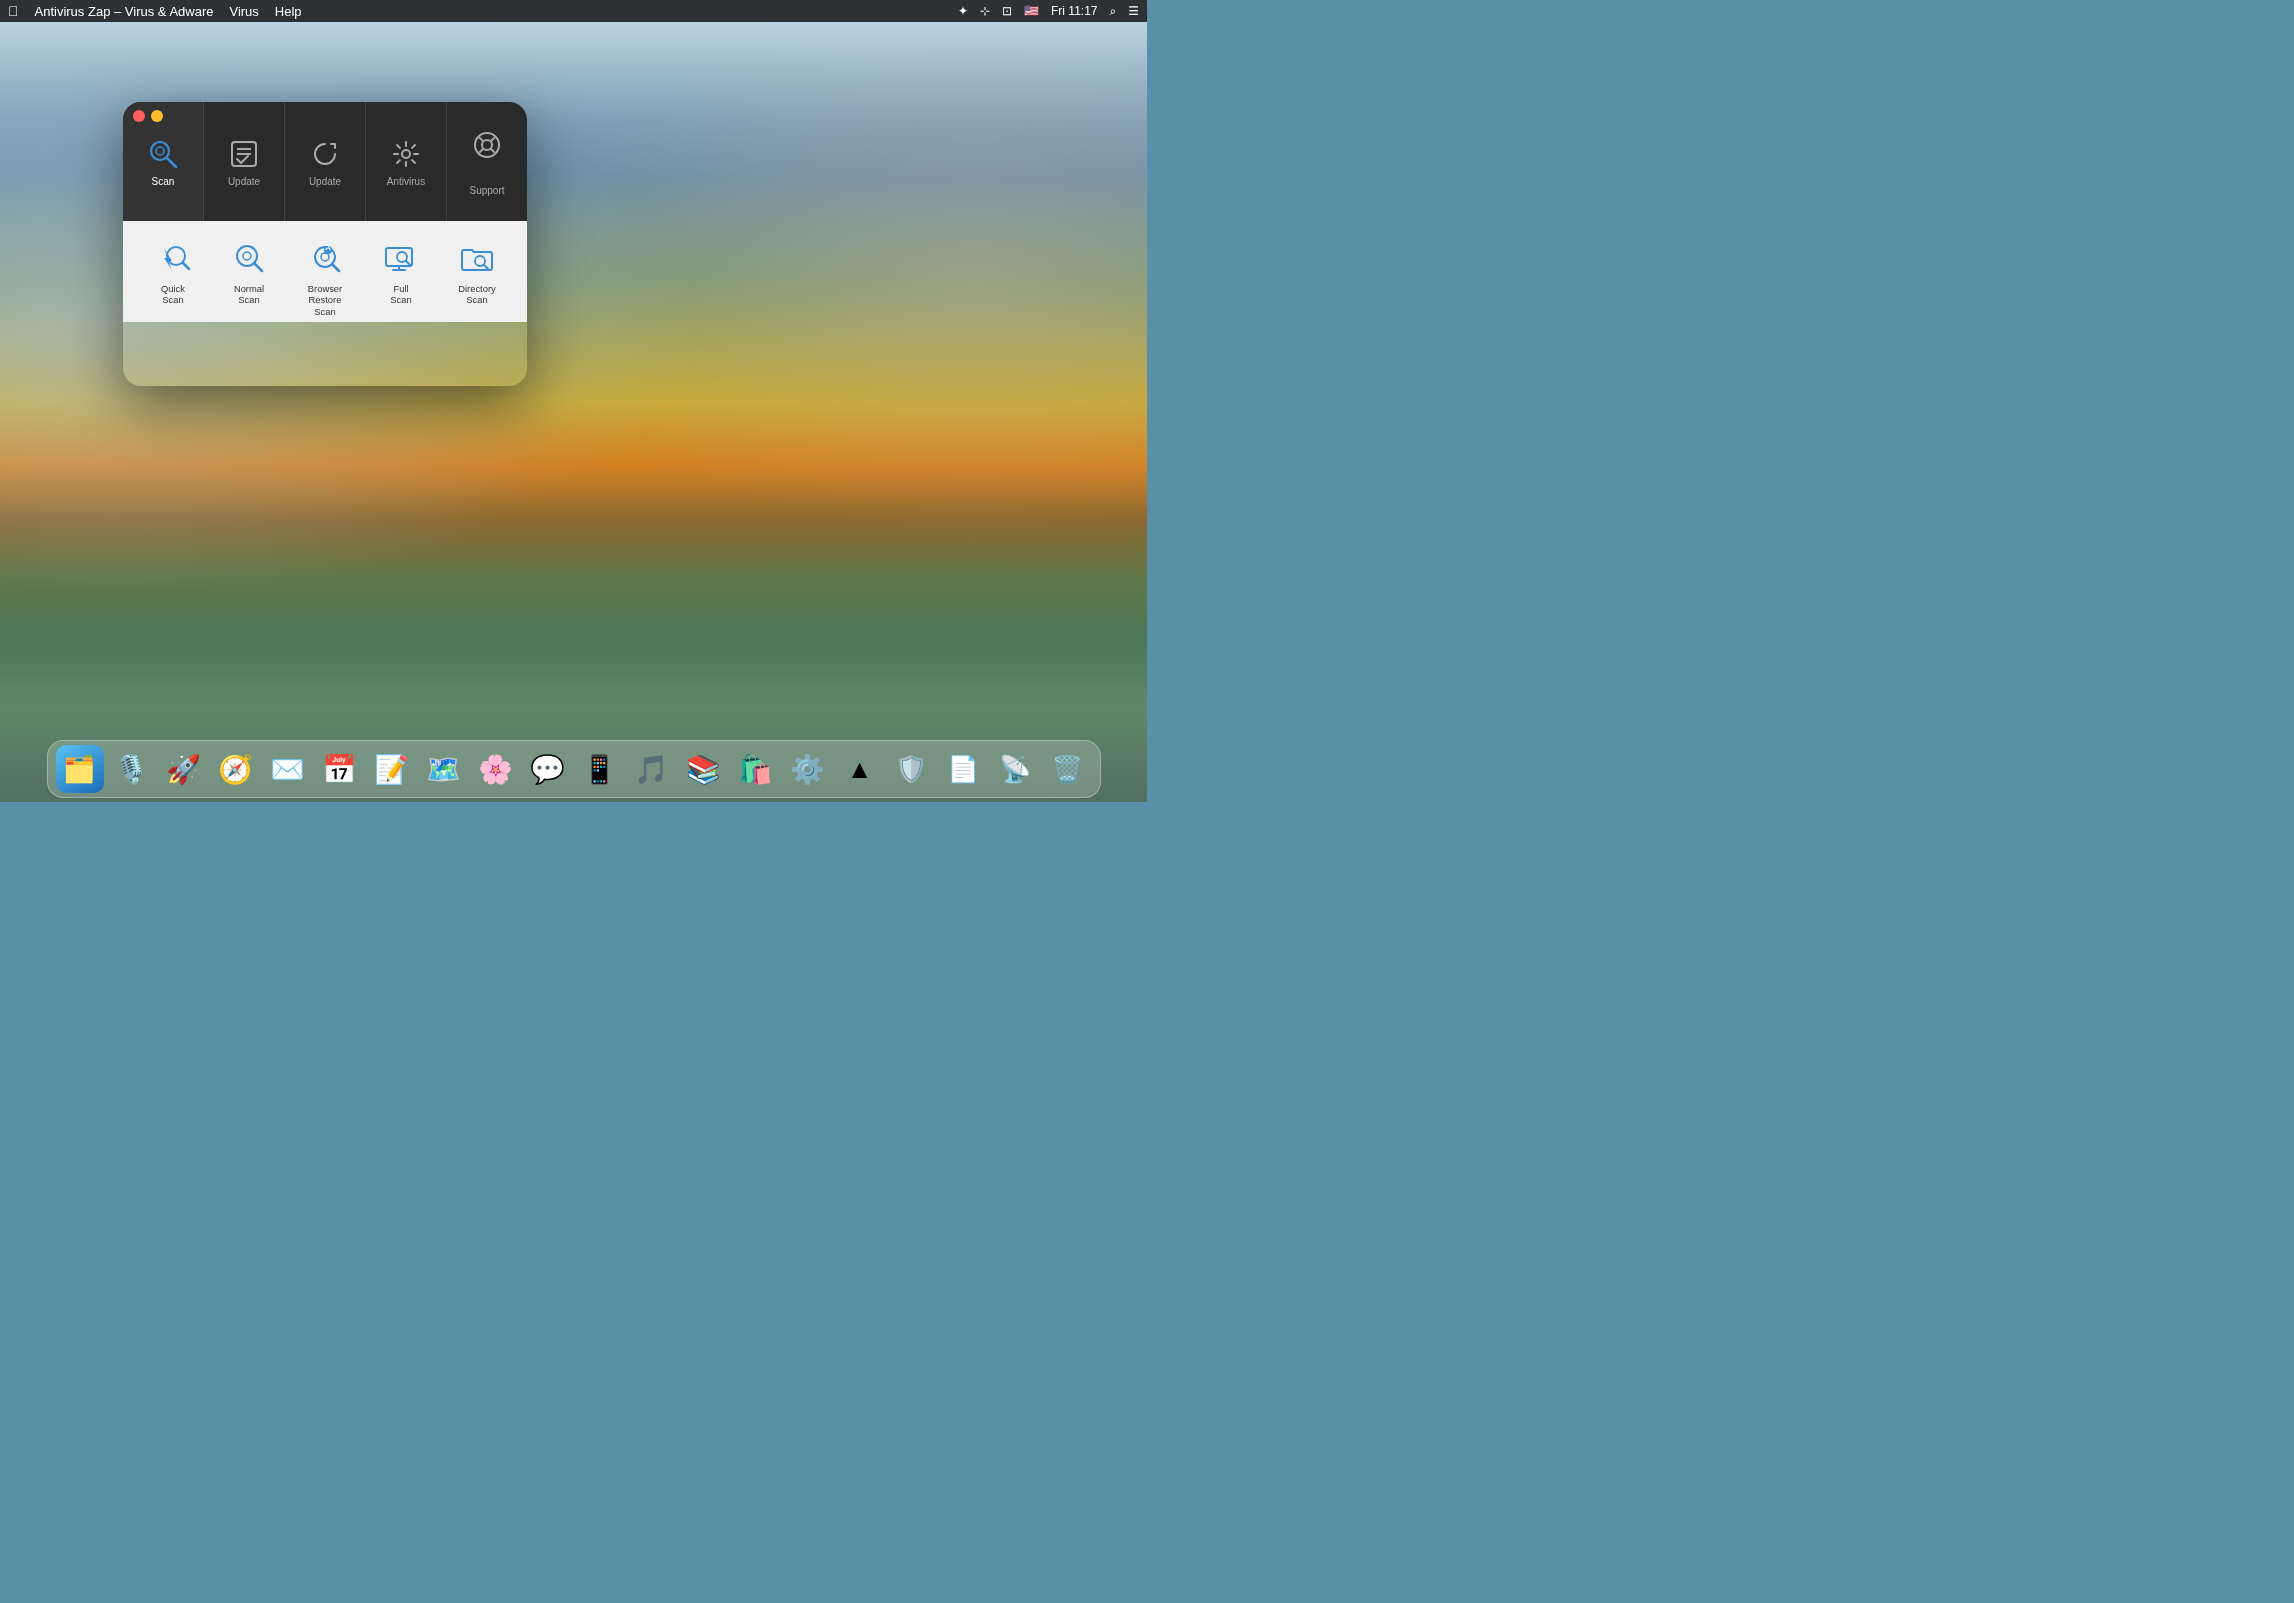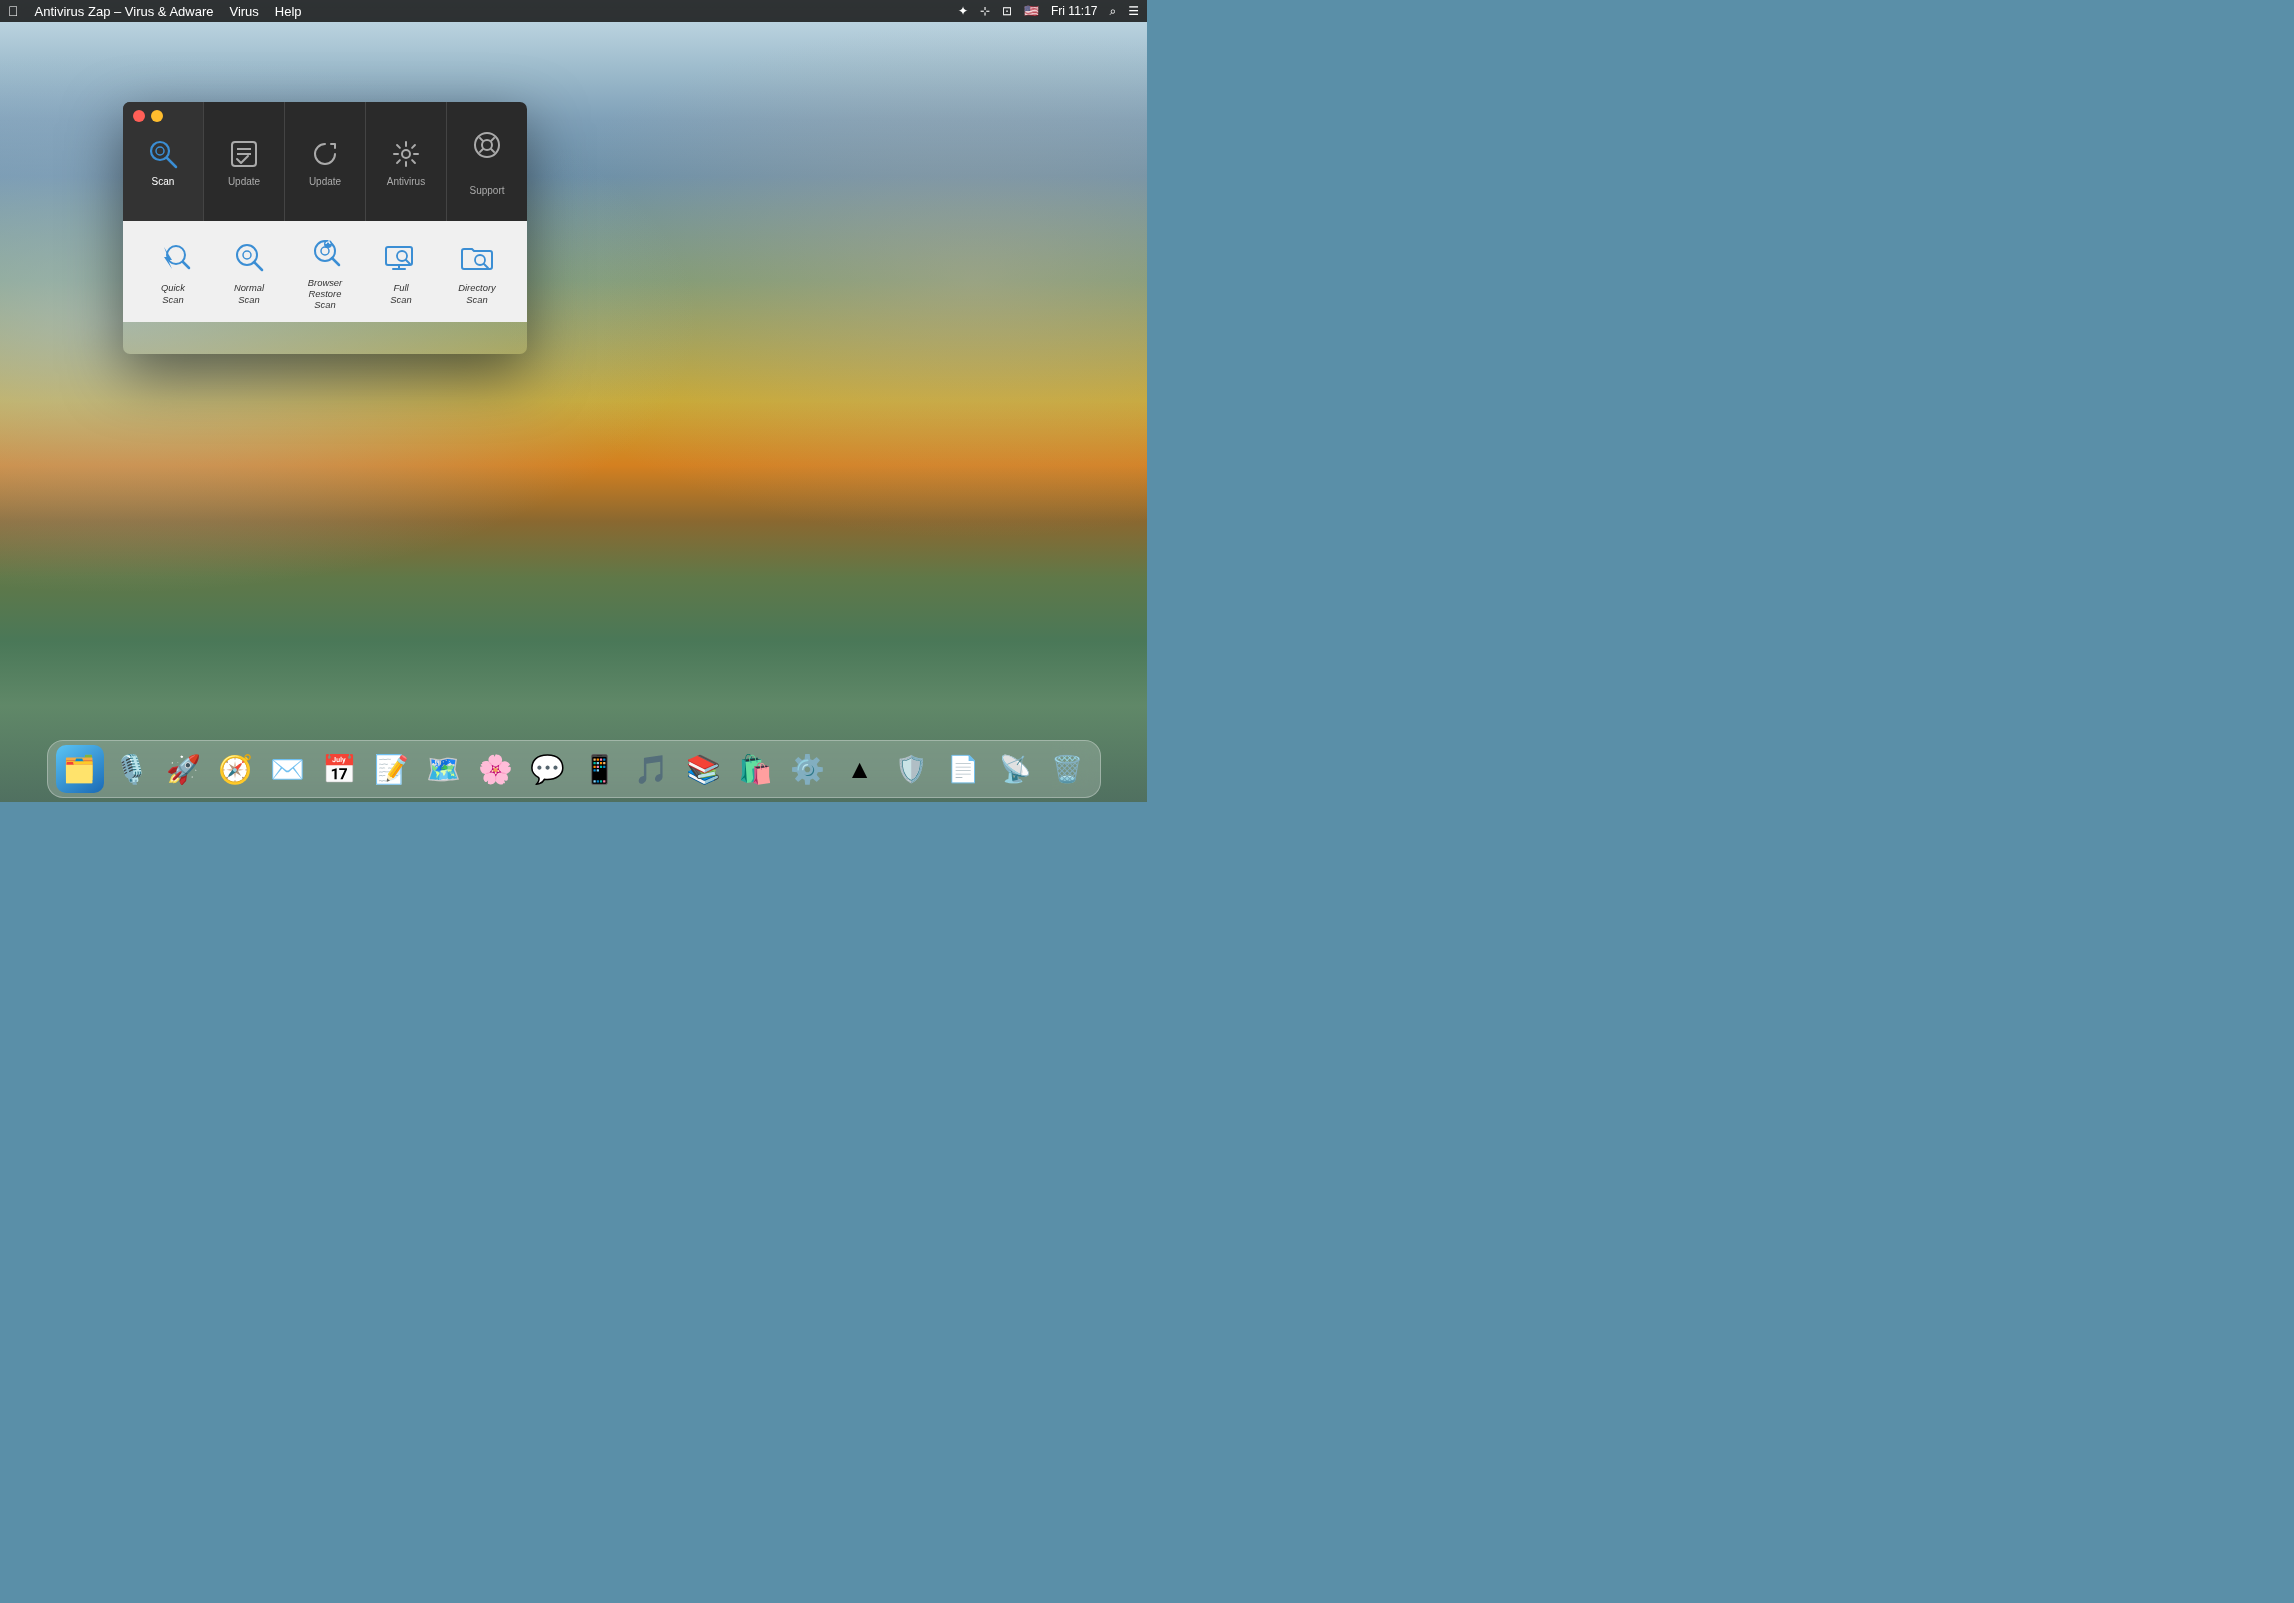--- a/index.html
+++ b/index.html
@@ -69,22 +69,22 @@
       cursor: pointer;
       position: relative;
     }
 
     
     .app-window {
       position: absolute;
       top: 102px;
       left: 123px;
       width: 404px;
-      height: 252px;
-      border-radius: 7px;
+      height: 284px;
+      border-radius: 18px;
       overflow: hidden;
       box-shadow: 0 20px 59px rgba(0,0,0,0.5);
       z-index: 50;
     }
 
     
     .toolbar {
       background: #2a2a2a;
       height: 119px;
       display: flex;
@@ -136,24 +136,23 @@
       display: flex;
       align-items: center;
       justify-content: center;
     }
 
     
     .content-area {
       background: #f0f0f0;
       height: calc(220px - 119px);
       display: flex;
-      align-items: center;
+      align-items: flex-start;
       justify-content: space-around;
       padding: 12px 12px;
-      font-style: italic;
     }
 
     .scan-option {
       display: flex;
       flex-direction: column;
       align-items: center;
       justify-content: center;
       cursor: pointer;
       padding: 6px;
       border-radius: 8px;

